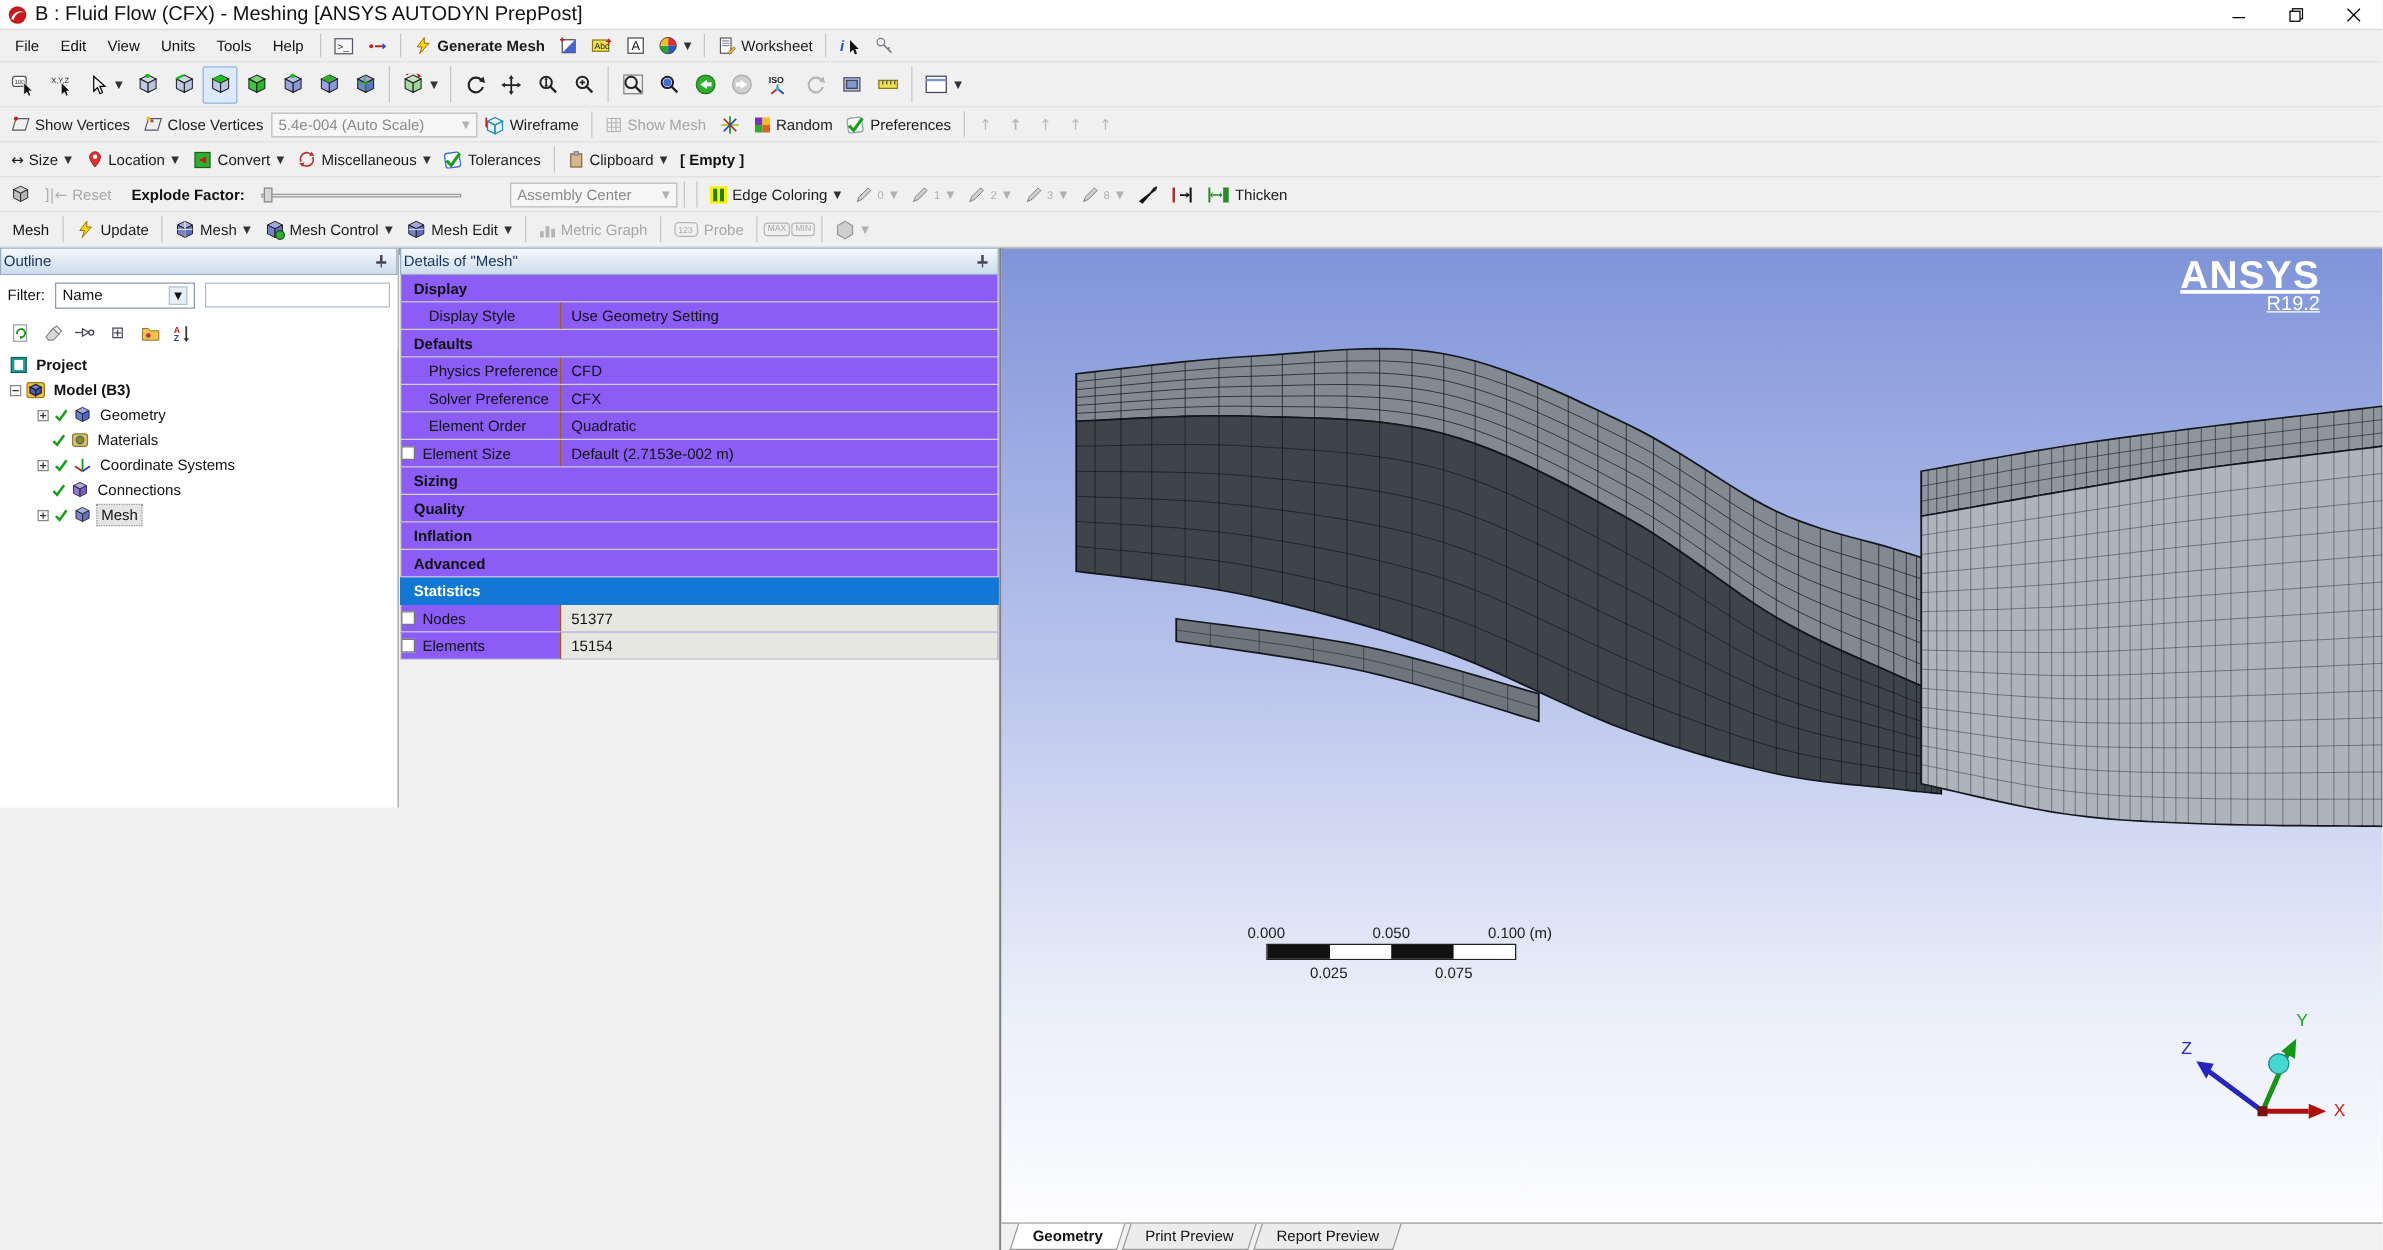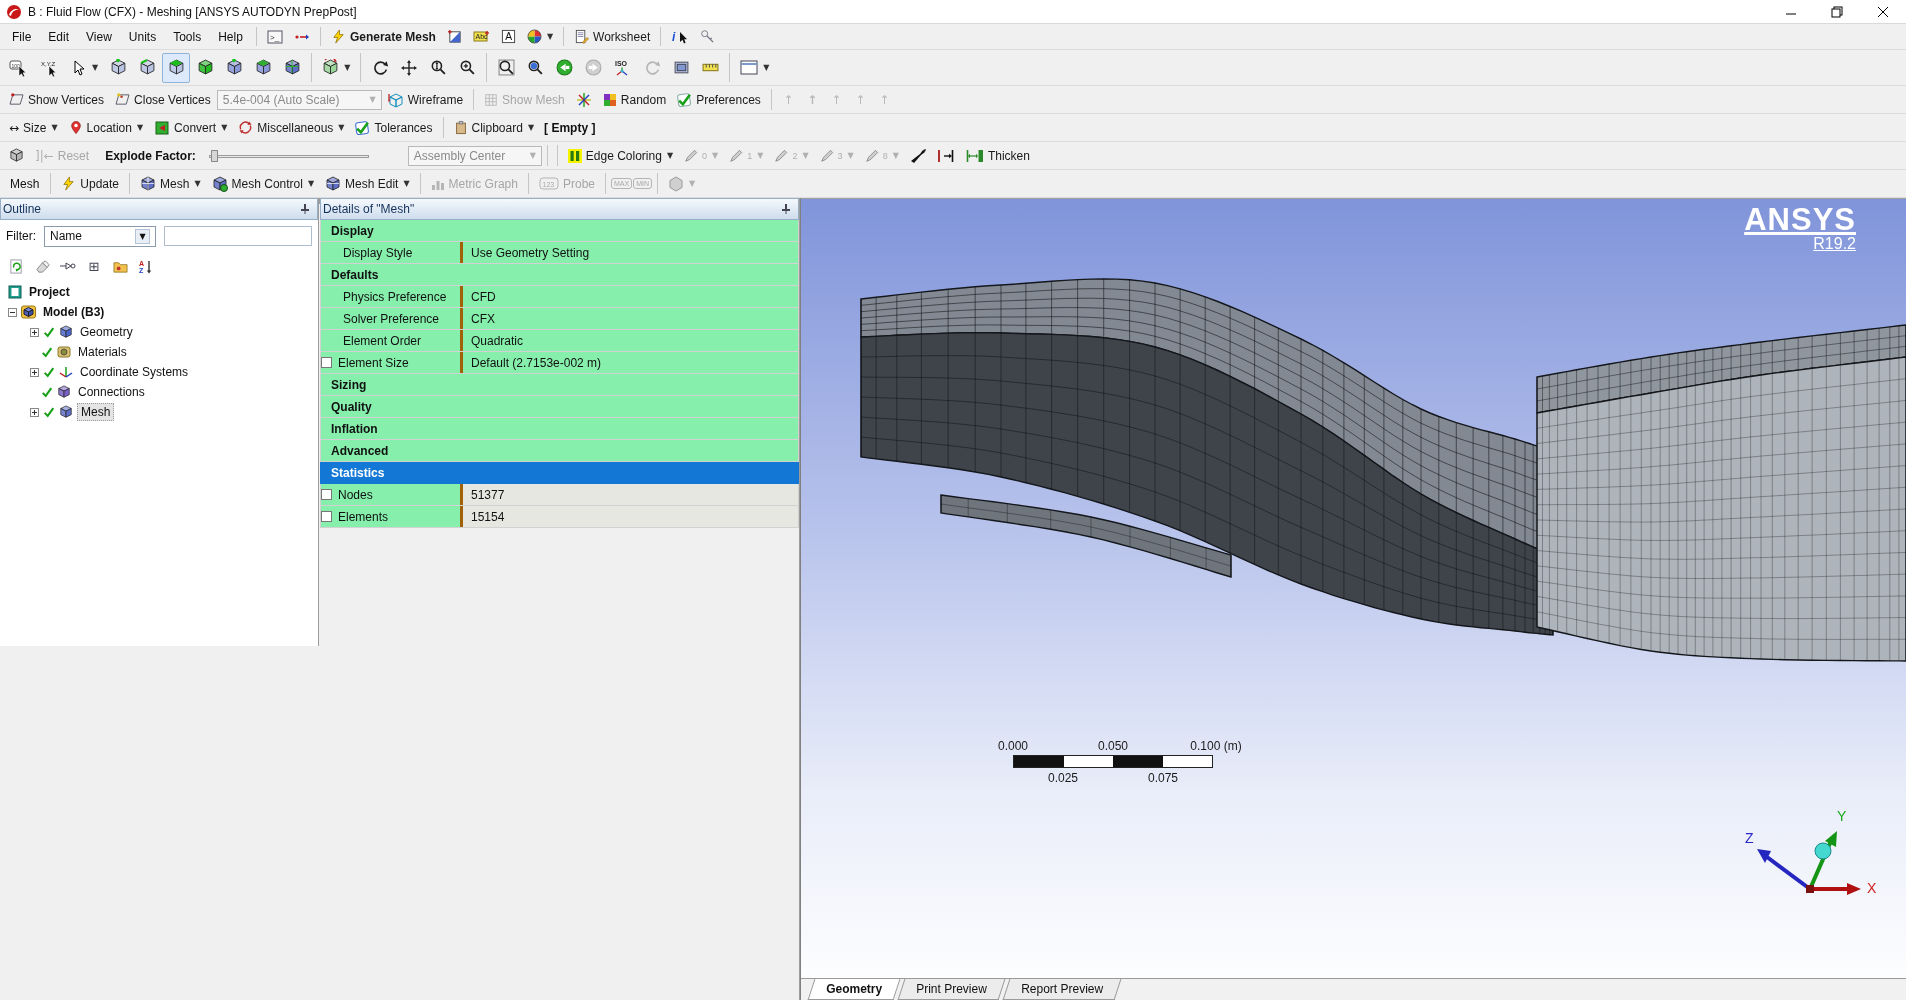--- a/index.html
+++ b/index.html
@@ -4,21 +4,21 @@
 <style>
   * { box-sizing: border-box; margin: 0; padding: 0; }
   html,body { width:1906px; height:1000px; overflow:hidden;
     font-family:"Liberation Sans","DejaVu Sans",sans-serif; font-size:12px; color:#111;
     background:#f0f0f0; }
 
   
   .titlebar { height:24px; background:#ffffff; display:flex; align-items:center;
     border-bottom:1px solid #d9d9d9; padding-left:6px; }
   .app-ico { width:16px; height:16px; margin-right:6px; }
-  .title-text { font-size:12px; color:#111; }
+  .title-text { font-size:16px; color:#111; }
   .win-btns { margin-left:auto; display:flex; height:100%; }
   .win-btn { width:46px; display:flex; align-items:center; justify-content:center; }
 
   
   .tb { display:flex; align-items:center; background:#f0f0f0;
         border-bottom:1px solid #dcdcdc; padding:0 4px; gap:1px; }
   .menubar { height:26px; }
   .tbA { height:36px; } .tbB,.tbC,.tbD,.tbE { height:28px; }
   .menu-item { padding:3px 8px; }
   .tbtn { height:23px; min-width:23px; display:inline-flex; align-items:center;
@@ -73,26 +73,26 @@
   .exp { width:9px; height:9px; border:1px solid #888; background:#fff; position:relative; flex:none; }
   .exp::before, .exp.minus::before { content:""; position:absolute; left:1px; right:1px; top:3px; height:1px; background:#333; }
   .exp.plus::after { content:""; position:absolute; top:1px; bottom:1px; left:3px; width:1px; background:#333; }
   .bold { font-weight:bold; }
 
   .splitter { height:6px; background:#f0f0f0; border-right:1px solid #9c9c9c; }
 
   .details-panel { flex:1; display:flex; flex-direction:column; background:#f0f0f0;
     border-right:1px solid #9c9c9c; }
   .dbody { flex:1; background:#f0f0f0; }
-  .drow { height:22px; border:1px solid #d2d2d2; border-top:none; background:#86efac;
+  .drow { height:22px; border:1px solid #d2d2d2; border-top:none; background:#8b5cf6;
     display:flex; align-items:center; }
   .drow.sec { font-weight:bold; padding-left:10px; }
   .drow.sec.sel { background:#1377d6; color:#fff; border-color:#1377d6; }
-  .drow.prop .dlabel { width:142px; padding-left:22px; align-self:stretch;
-    display:flex; align-items:center; gap:6px; border-right:3px solid #a16207; }
+  .drow.prop .dlabel { width:128px; padding-left:22px; align-self:stretch;
+    display:flex; align-items:center; gap:6px; border-right:1px solid #a16207; }
   .drow.prop .dlabel.cb { padding-left:0; }
   .drow.prop .dval { flex:1; padding-left:8px; align-self:stretch; display:flex; align-items:center; }
   .drow.prop .dval.gray { background:#e7e7e2; }
   .cbox { width:11px; height:11px; border:1px solid #777; background:#fff; flex:none; }
 
   
   .viewport { flex:1; position:relative; border-left:1px solid #808080; border-top:1px solid #a0a0a0;
     background:linear-gradient(180deg,#8094da 0%, #9dacе4 20%, #b9c4ec 40%, #e6eaf8 72%, #ffffff 100%);
     background:linear-gradient(180deg,#8094da 0%, #b9c4ec 42%, #e9edf9 74%, #ffffff 100%);
     overflow:hidden; }

